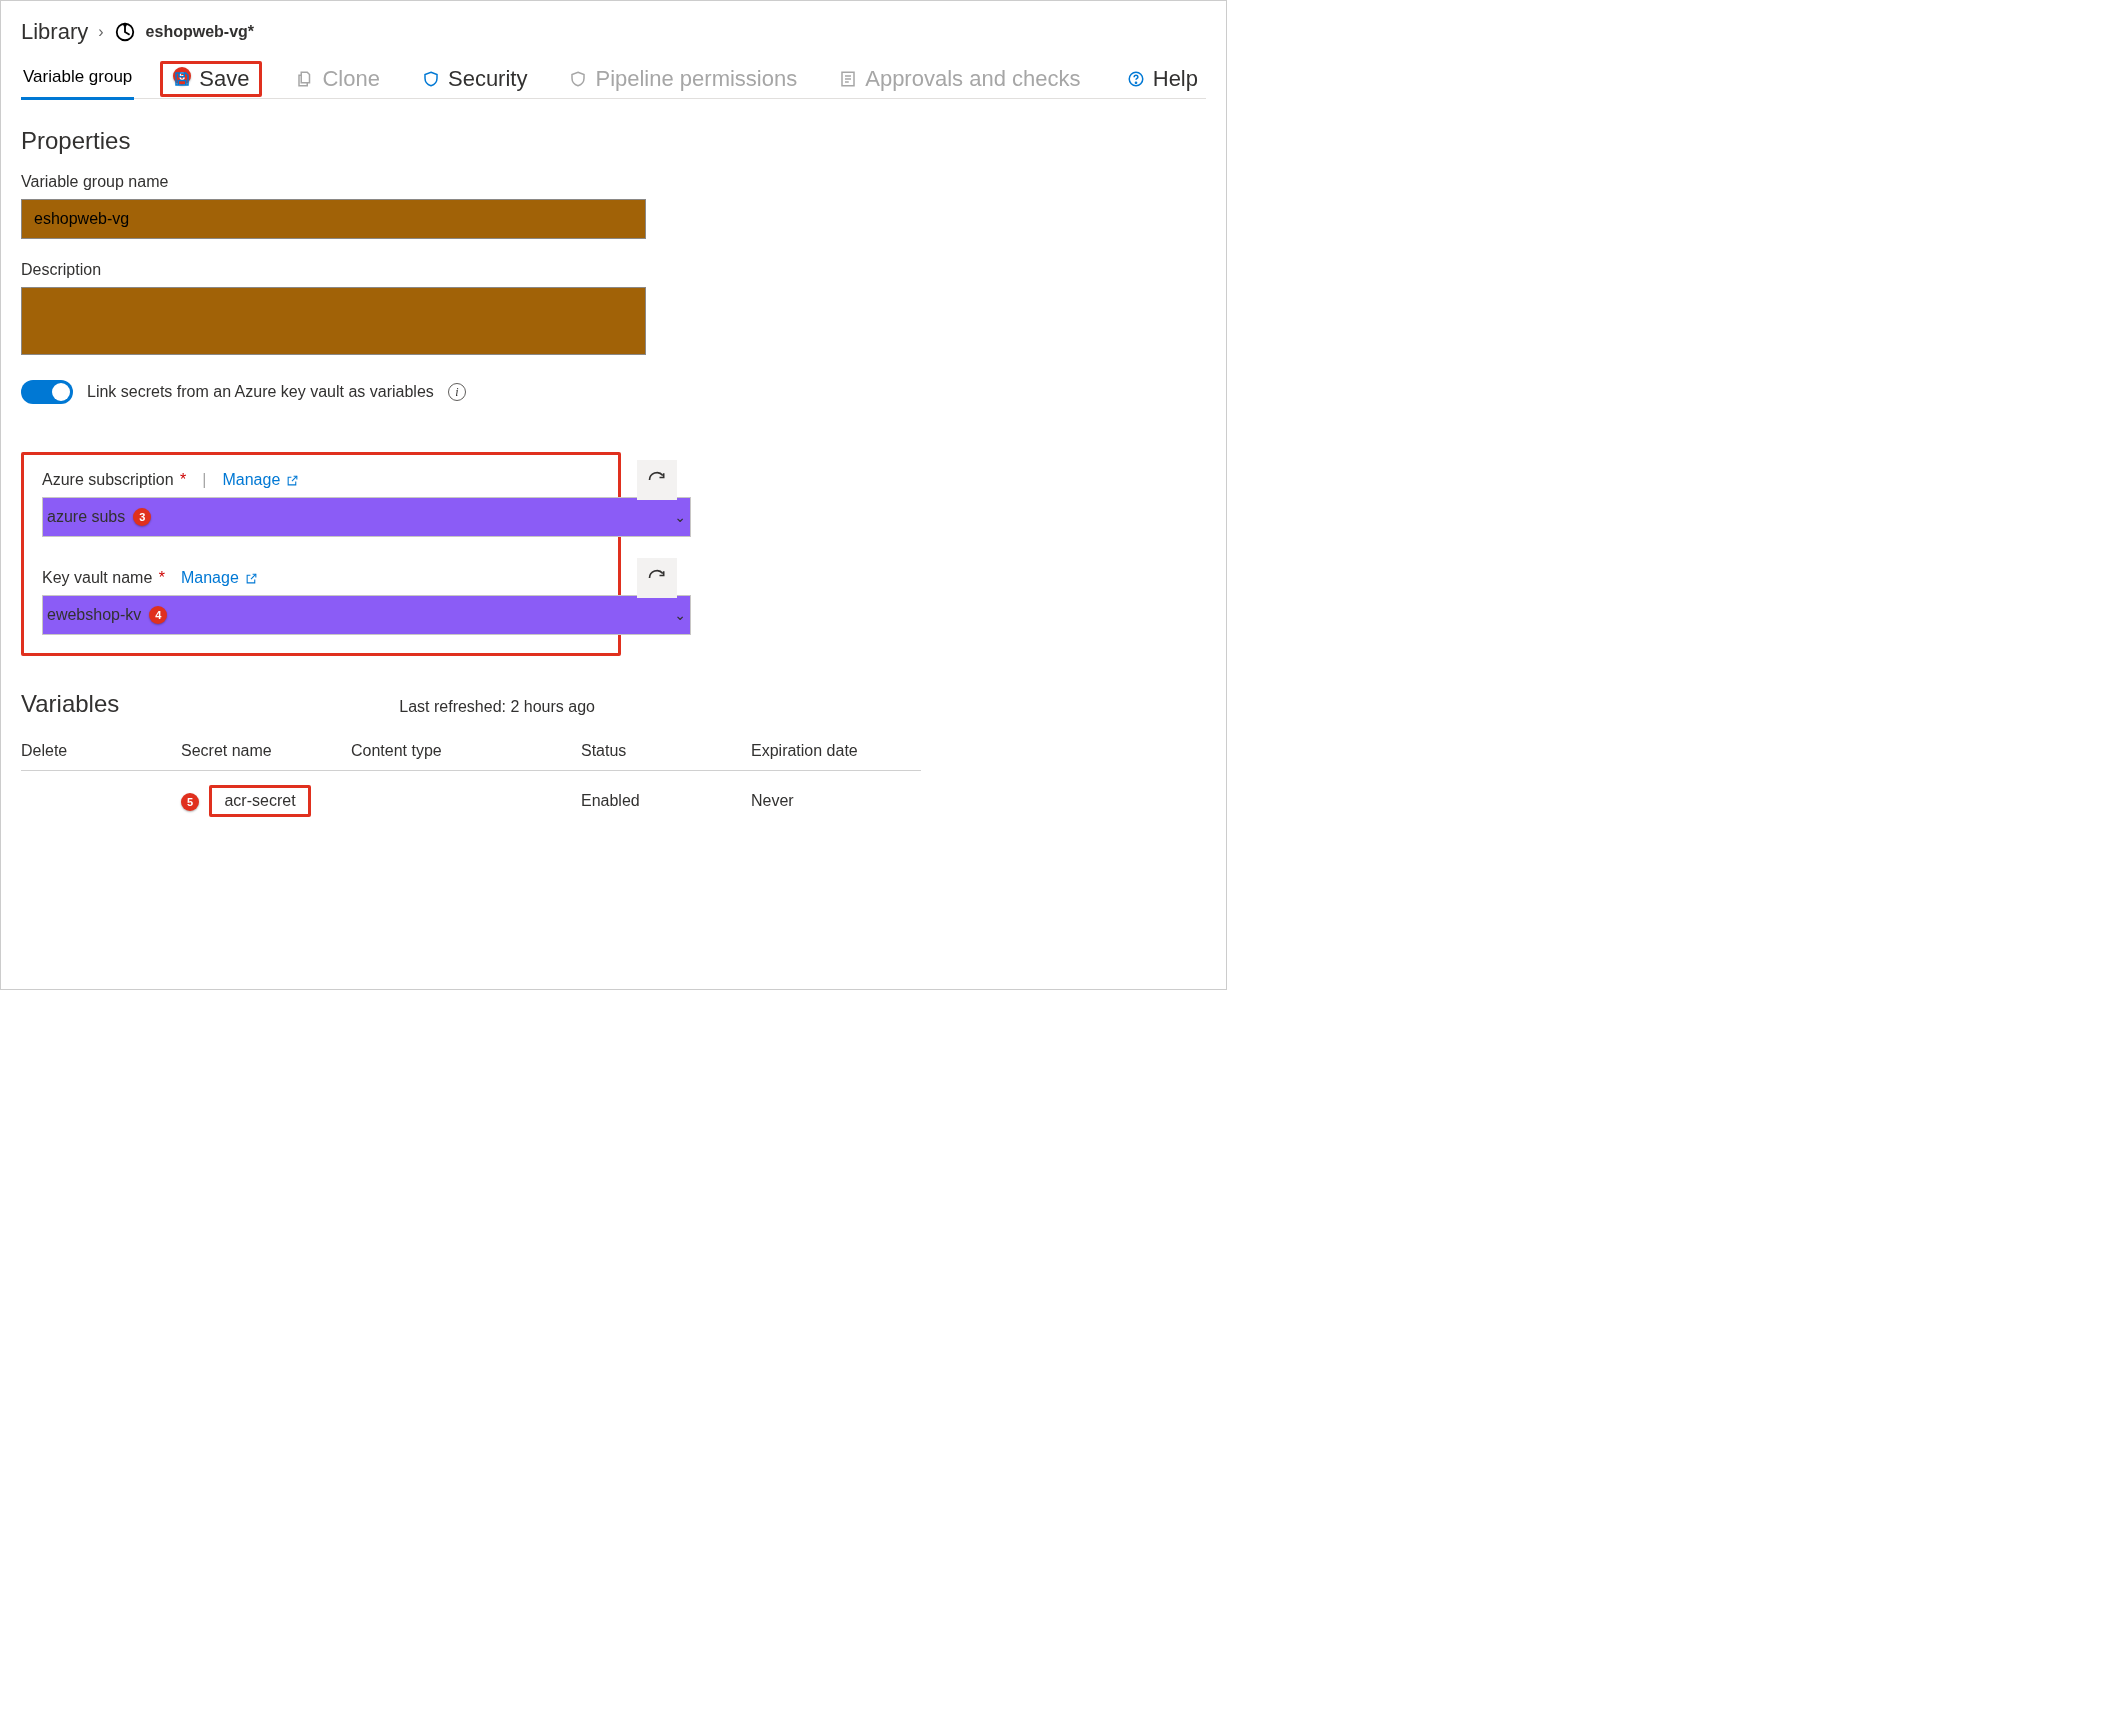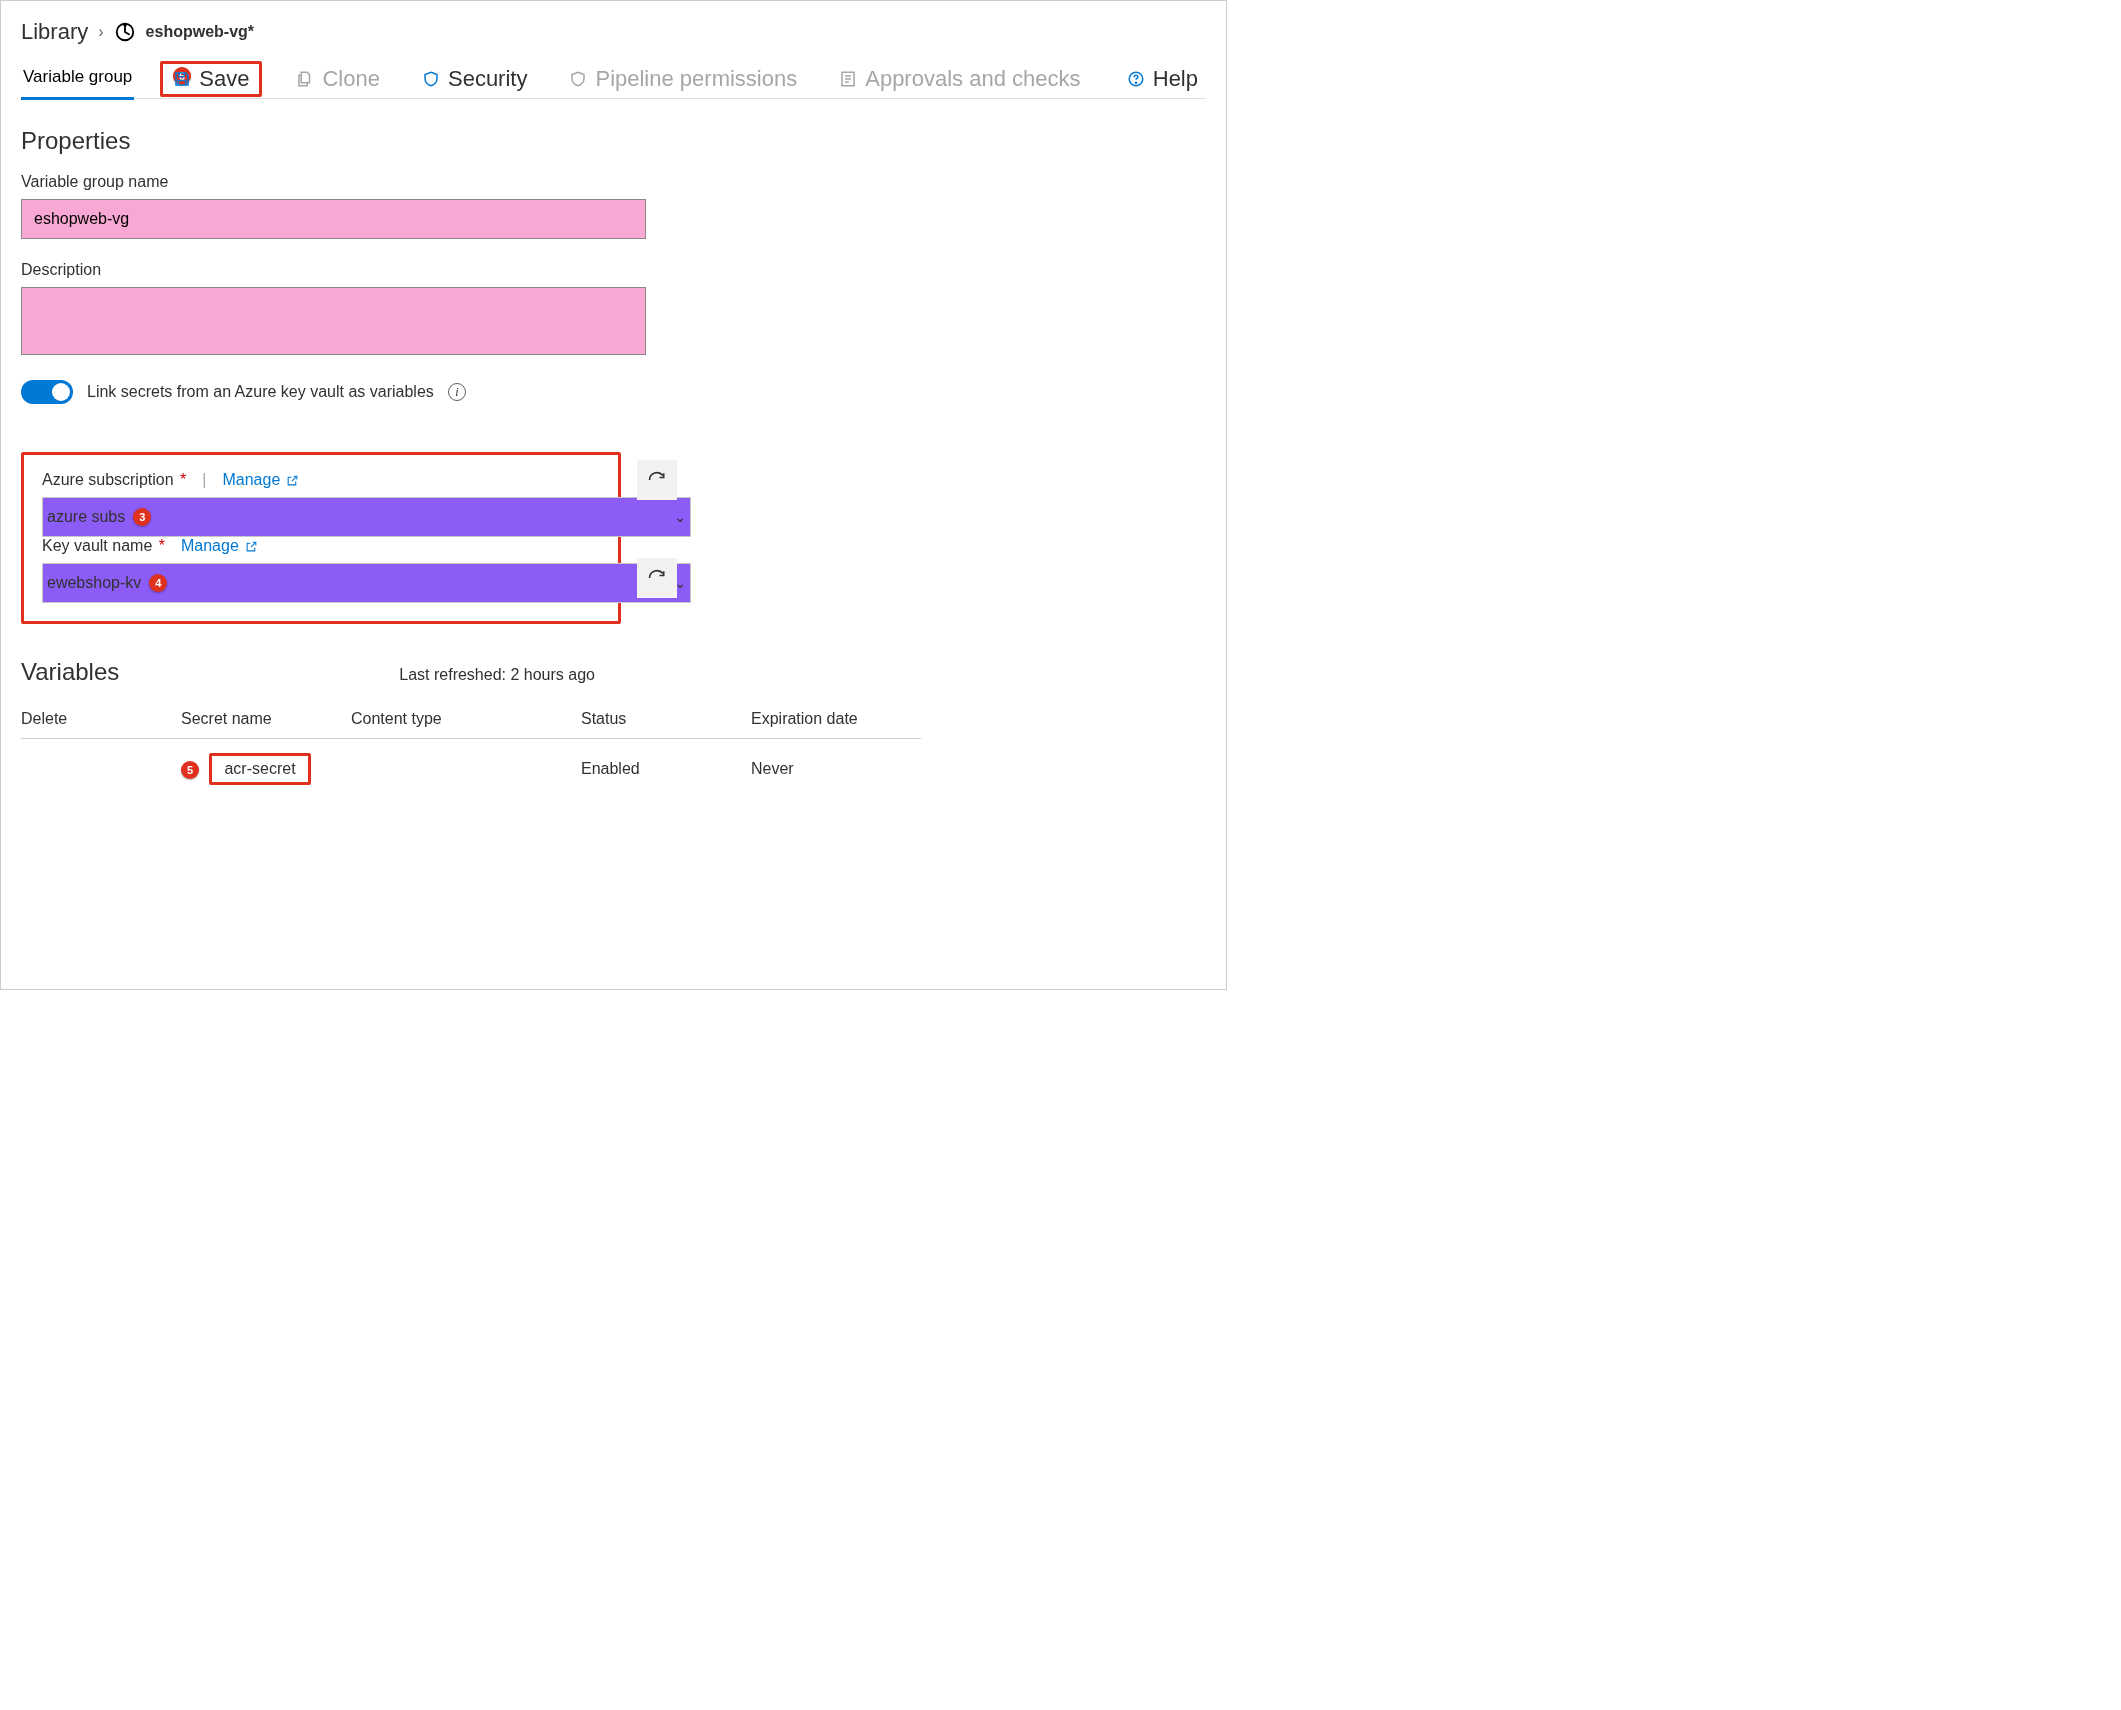--- a/index.html
+++ b/index.html
@@ -31,33 +31,33 @@
     .tool-btn.disabled { color: #a6a6a6; cursor: default; }
     .tool-btn .ico { width: 18px; height: 18px; display:inline-flex; align-items:center; justify-content:center; }
     .tool-btn .ico svg { width:18px; height:18px; }
     .save-highlight { border: 3px solid #e0301e; padding: 2px 10px; border-radius: 2px; }
     .help-right { margin-left: auto; }
 
     
     h2.section { font-size: 24px; font-weight: 400; margin: 28px 0 18px 0; }
     .field-label { font-size: 16px; margin-bottom: 8px; display:block; }
     input.text, textarea.text {
-      width: 625px; font-size: 16px; padding: 10px 12px; border: 1px solid #8a8886; background:#f9a8d4; font-family: inherit;
+      width: 625px; font-size: 16px; padding: 10px 12px; border: 1px solid #8a8886; background:#a16207; font-family: inherit;
     }
     textarea.text { height: 68px; resize: none; }
 
     
     .toggle-row { display:flex; align-items:center; gap:14px; margin-top:22px; }
     .toggle { width: 52px; height: 24px; background:#0078d4; border-radius: 12px; position: relative; cursor:pointer; }
     .toggle::after { content:""; position:absolute; right:3px; top:3px; width:18px; height:18px; border-radius:50%; background:#fff; }
     .info-circle { width:18px;height:18px;border:1px solid #605e5c;border-radius:50%;display:inline-flex;align-items:center;justify-content:center;font-size:12px;font-family:Georgia,serif; font-style: italic; }
 
     
     .callout-box { border: 3px solid #e0301e; padding: 16px 18px 18px 18px; width: 600px; margin-top: 48px; border-radius:2px; }
-    .sub-row { margin-bottom: 0; }
+    .sub-row { margin-bottom: 32px; }
     .sub-label-row { display:flex; align-items:center; gap:10px; margin-bottom:8px; font-size:16px; }
     .req { color:#c00; margin-left:2px; }
     .sep { color:#a6a6a6; padding: 0 6px; }
     .link { color:#0078d4; text-decoration:none; display:inline-flex; align-items:center; gap:6px; }
     .dropdown { width: 649px; border:1px solid #c8c6c4; padding: 10px 4px; display:flex; align-items:center; justify-content:space-between; background:#8b5cf6; cursor:pointer; font-size:16px; }
     .dropdown .dd-text { display:flex; align-items:center; gap:8px; }
     .chev-down { font-size:14px; }
     .refresh-btn { width:40px; height:40px; background:#f3f2f1; display:inline-flex; align-items:center; justify-content:center; margin-left:16px; cursor:pointer; vertical-align: top; }
 
     .step-badge { background:#e0301e; color:#fff; font-size:11px; font-weight:600; border-radius:50%; width:18px; height:18px; display:inline-flex; align-items:center; justify-content:center; box-shadow: 0 1px 2px rgba(0,0,0,.3); }

